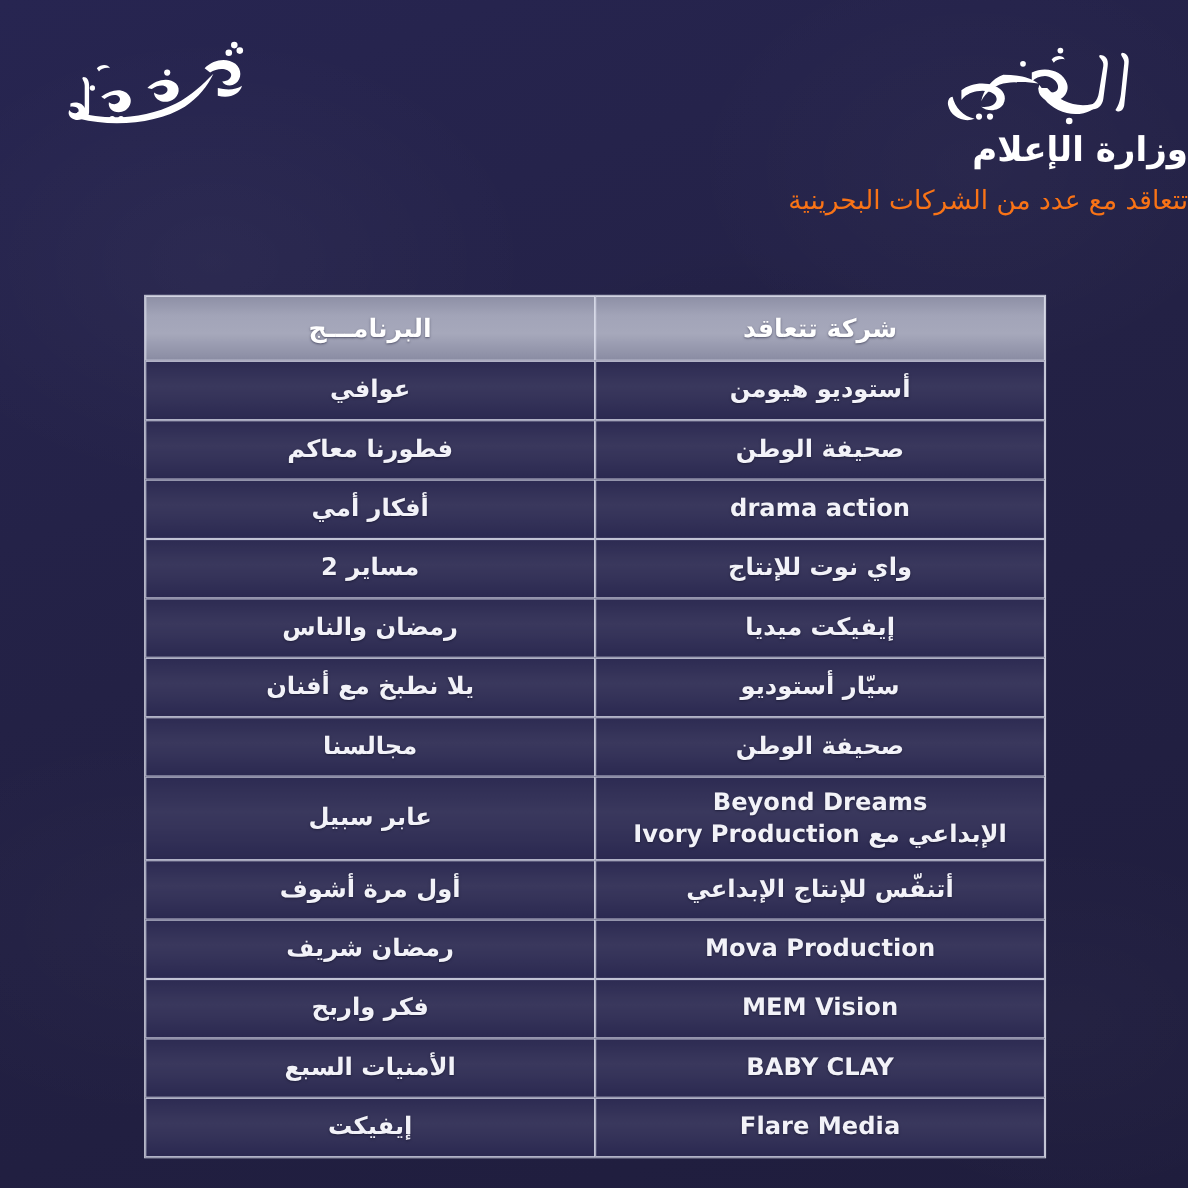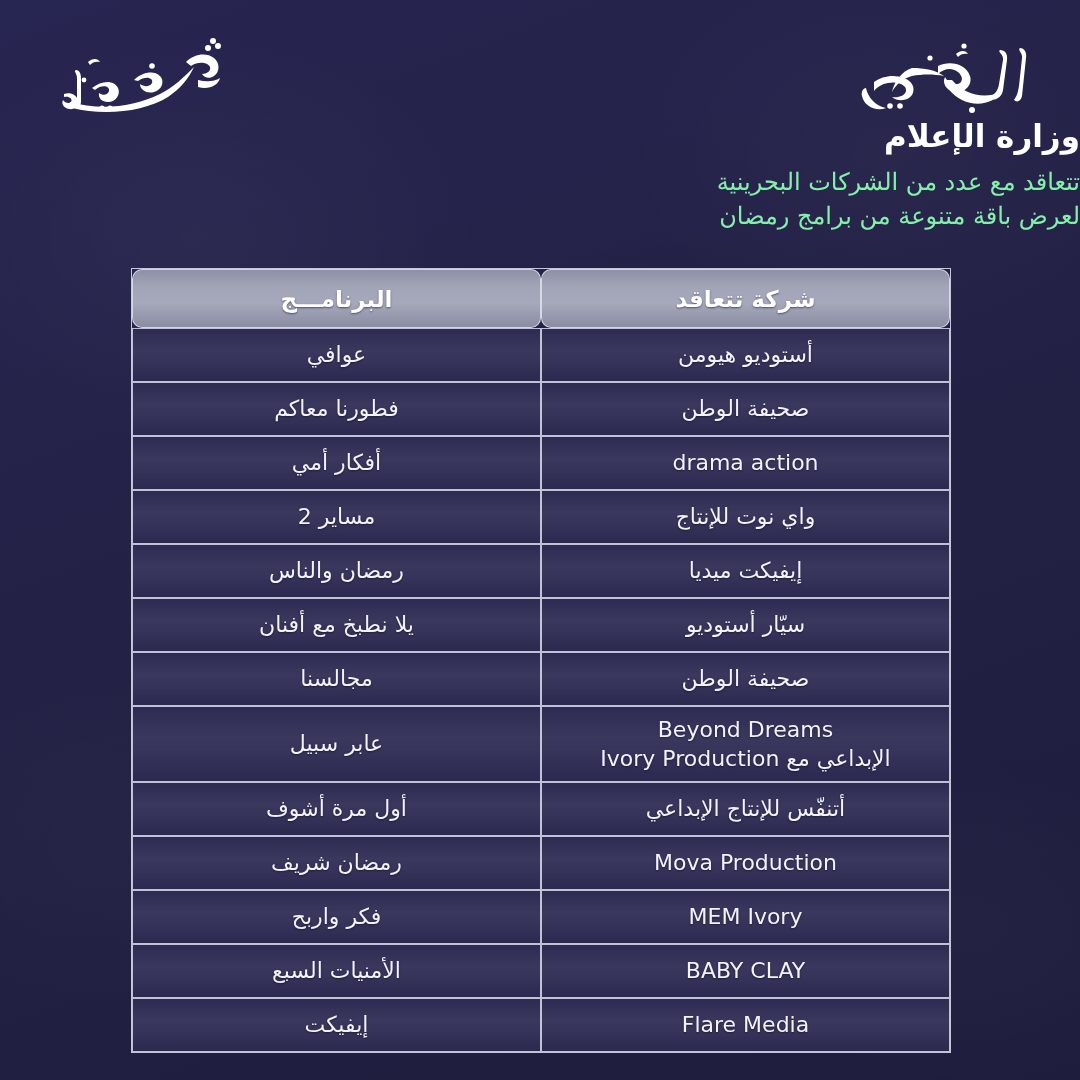--- a/index.html
+++ b/index.html
@@ -67,21 +67,21 @@
     font-weight: bold;
     letter-spacing: 0.5px;
     line-height: 1.18;
     color: #ffffff;
     margin: 0 0 10px 0;
   }
   #subtitle {
     font-size: 24px;
     font-weight: 300;
     line-height: 1.45;
-    color: #86efac;
+    color: #f97316;
     margin: 0;
   }
   #subtitle .sub-line { display: block; }
 
   
   #programs-table {
     position: absolute;
     left: 131px;
     top: 268px;
     width: 818px;
@@ -108,28 +108,27 @@
       linear-gradient(to bottom,
         #8e90a6 0%,
         #a2a4b8 30%,
         #a6a8bb 58%,
         #8a8ca3 100%);
     color: #ffffff;
     font-size: 23px;
     font-weight: bold;
     text-shadow: 0 1px 2px rgba(20,20,45,0.55);
     letter-spacing: 0.3px;
-    border-radius: 10px;
   }
 
   
   #programs-table tbody td {
     height: 54px;
     font-size: 22px;
-    font-weight: 400;
+    font-weight: 700;
     color: #f2f2f8;
     background:
       linear-gradient(to bottom,
         rgba(255,255,255,0.015) 0%,
         rgba(255,255,255,0.075) 42%,
         rgba(255,255,255,0.055) 62%,
         rgba(255,255,255,0.005) 100%),
       #2a2850;
     text-shadow: 0 1px 2px rgba(10,10,30,0.5);
     line-height: 1.32;
@@ -199,21 +198,20 @@
         <circle cx="104" cy="8" r="2.6"></circle>
         <circle cx="70" cy="20" r="2.6"></circle>
       </g>
     </svg>
   </div>
 
   <div id="header-block">
     <h1 id="page-title">وزارة الإعلام</h1>
     <p id="subtitle">
       <span class="sub-line">تتعاقد مع عدد من الشركات البحرينية</span>
-      <span class="sub-line">لعرض باقة متنوعة من برامج رمضان</span>
     </p>
   </div>
 
   <table id="programs-table">
     <colgroup>
       <col class="col-company">
       <col class="col-program">
     </colgroup>
     <thead>
       <tr>
@@ -261,21 +259,21 @@
         </tr>
         <tr>
           <td>أتنفّس للإنتاج الإبداعي</td>
           <td>أول مرة أشوف</td>
         </tr>
         <tr>
           <td>Mova Production</td>
           <td>رمضان شريف</td>
         </tr>
         <tr>
-          <td>MEM Ivory</td>
+          <td>MEM Vision</td>
           <td>فكر واربح</td>
         </tr>
         <tr>
           <td>BABY CLAY</td>
           <td>الأمنيات السبع</td>
         </tr>
         <tr>
           <td>Flare Media</td>
           <td>إيفيكت</td>
         </tr>

